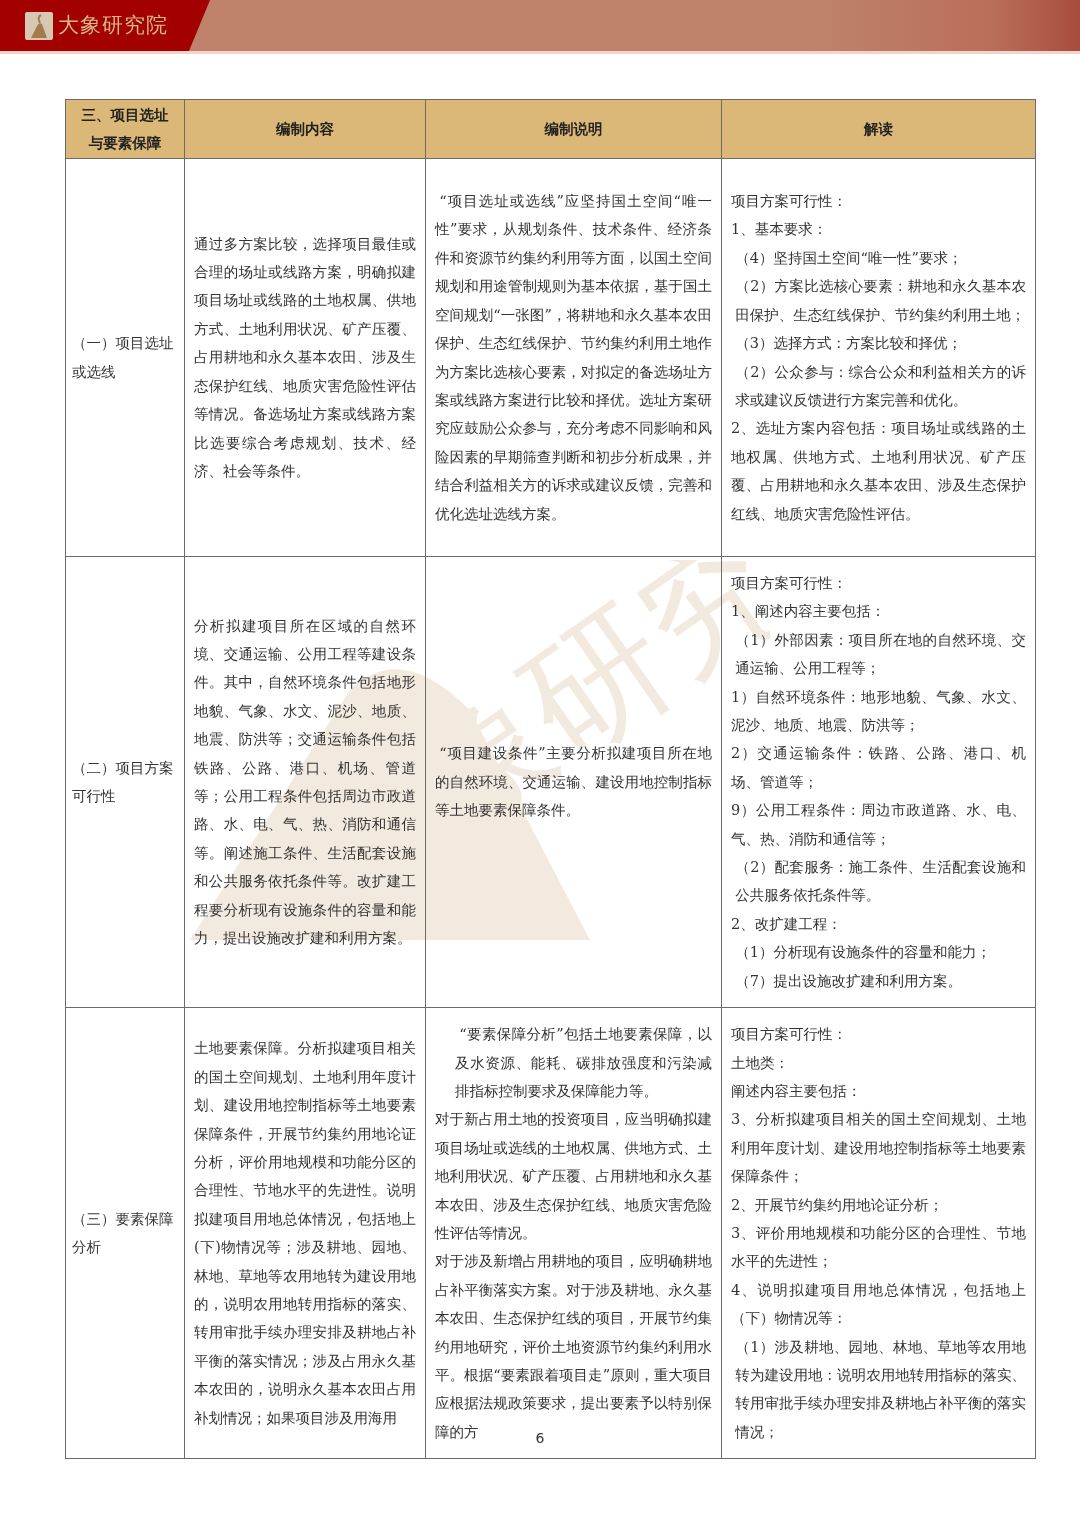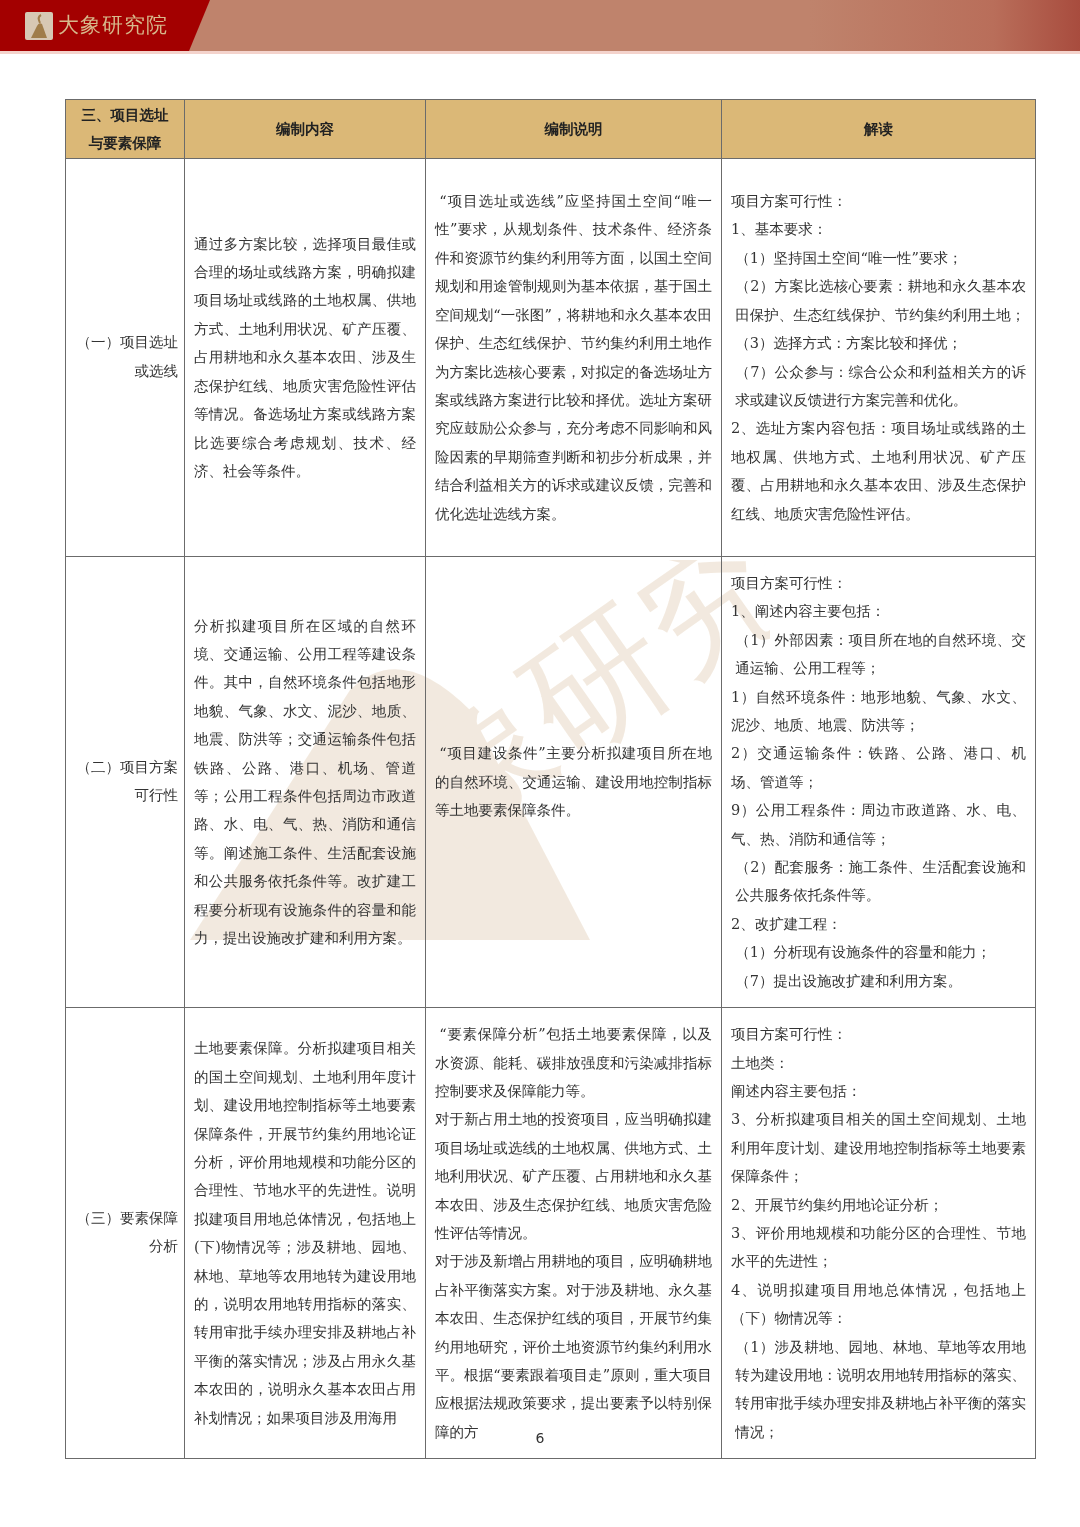--- a/index.html
+++ b/index.html
@@ -40,21 +40,21 @@
     font-size: 14.5px; line-height: 28.4px;
   }
   table.main th, table.main td {
     border: 1px solid #6b6b6b; vertical-align: middle;
   }
   table.main th {
     background: #dbb877; color: #222; font-weight: bold; font-size: 14.5px;
     height: 56px; text-align: center; line-height: 28px;
     font-family: "DejaVu Sans", sans-serif;
   }
-  td.cat { text-align: right; padding: 0 6px; font-family: Liberation Mono, monospace; }
+  td.cat { text-align: left; padding: 0 6px; }
   td.txt { padding: 12px 9px; text-align: justify; }
   td.txt p { margin: 0; }
   .indent { padding-left: 0.3em; }
   .footer {
     position: absolute; top: 1430px; left: 0; width: 1080px; text-align: center;
     font-family: "DejaVu Sans", sans-serif; font-size: 14px; color: #333;
   }
 </style>
 </head>
 <body>
@@ -91,24 +91,24 @@
     </tr>
   </thead>
   <tbody>
     <tr style="height:398px;">
       <td class="cat">（一）项目选址或选线</td>
       <td class="txt">通过多方案比较，选择项目最佳或合理的场址或线路方案，明确拟建项目场址或线路的土地权属、供地方式、土地利用状况、矿产压覆、占用耕地和永久基本农田、涉及生态保护红线、地质灾害危险性评估等情况。备选场址方案或线路方案比选要综合考虑规划、技术、经济、社会等条件。</td>
       <td class="txt" style="text-indent:0.3em;">“项目选址或选线”应坚持国土空间“唯一性”要求，从规划条件、技术条件、经济条件和资源节约集约利用等方面，以国土空间规划和用途管制规则为基本依据，基于国土空间规划“一张图”，将耕地和永久基本农田保护、生态红线保护、节约集约利用土地作为方案比选核心要素，对拟定的备选场址方案或线路方案进行比较和择优。选址方案研究应鼓励公众参与，充分考虑不同影响和风险因素的早期筛查判断和初步分析成果，并结合利益相关方的诉求或建议反馈，完善和优化选址选线方案。</td>
       <td class="txt">
         <p>项目方案可行性：</p>
         <p>1、基本要求：</p>
-        <p class="indent">（1）坚持国土空间“唯一性”要求；</p>
+        <p class="indent">（4）坚持国土空间“唯一性”要求；</p>
         <p class="indent">（2）方案比选核心要素：耕地和永久基本农田保护、生态红线保护、节约集约利用土地；</p>
         <p class="indent">（3）选择方式：方案比较和择优；</p>
-        <p class="indent">（7）公众参与：综合公众和利益相关方的诉求或建议反馈进行方案完善和优化。</p>
+        <p class="indent">（2）公众参与：综合公众和利益相关方的诉求或建议反馈进行方案完善和优化。</p>
         <p>2、选址方案内容包括：项目场址或线路的土地权属、供地方式、土地利用状况、矿产压覆、占用耕地和永久基本农田、涉及生态保护红线、地质灾害危险性评估。</p>
       </td>
     </tr>
     <tr style="height:425px;">
       <td class="cat">（二）项目方案可行性</td>
       <td class="txt">分析拟建项目所在区域的自然环境、交通运输、公用工程等建设条件。其中，自然环境条件包括地形地貌、气象、水文、泥沙、地质、地震、防洪等；交通运输条件包括铁路、公路、港口、机场、管道等；公用工程条件包括周边市政道路、水、电、气、热、消防和通信等。阐述施工条件、生活配套设施和公共服务依托条件等。改扩建工程要分析现有设施条件的容量和能力，提出设施改扩建和利用方案。</td>
       <td class="txt" style="text-indent:0.3em;">“项目建设条件”主要分析拟建项目所在地的自然环境、交通运输、建设用地控制指标等土地要素保障条件。</td>
       <td class="txt">
         <p>项目方案可行性：</p>
         <p>1、阐述内容主要包括：</p>
@@ -119,21 +119,21 @@
         <p class="indent">（2）配套服务：施工条件、生活配套设施和公共服务依托条件等。</p>
         <p>2、改扩建工程：</p>
         <p class="indent">（1）分析现有设施条件的容量和能力；</p>
         <p class="indent">（7）提出设施改扩建和利用方案。</p>
       </td>
     </tr>
     <tr style="height:425px;">
       <td class="cat">（三）要素保障分析</td>
       <td class="txt">土地要素保障。分析拟建项目相关的国土空间规划、土地利用年度计划、建设用地控制指标等土地要素保障条件，开展节约集约用地论证分析，评价用地规模和功能分区的合理性、节地水平的先进性。说明拟建项目用地总体情况，包括地上(下)物情况等；涉及耕地、园地、林地、草地等农用地转为建设用地的，说明农用地转用指标的落实、转用审批手续办理安排及耕地占补平衡的落实情况；涉及占用永久基本农田的，说明永久基本农田占用补划情况；如果项目涉及用海用</td>
       <td class="txt">
-        <p style="text-indent:0.3em;">“要素保障分析”包括土地要素保障，以及水资源、能耗、碳排放强度和污染减排指标控制要求及保障能力等。</p>
+        <p style="text-indent:0.3em;margin-left:20px;">“要素保障分析”包括土地要素保障，以及水资源、能耗、碳排放强度和污染减排指标控制要求及保障能力等。</p>
         <p>对于新占用土地的投资项目，应当明确拟建项目场址或选线的土地权属、供地方式、土地利用状况、矿产压覆、占用耕地和永久基本农田、涉及生态保护红线、地质灾害危险性评估等情况。</p>
         <p>对于涉及新增占用耕地的项目，应明确耕地占补平衡落实方案。对于涉及耕地、永久基本农田、生态保护红线的项目，开展节约集约用地研究，评价土地资源节约集约利用水平。根据“要素跟着项目走”原则，重大项目应根据法规政策要求，提出要素予以特别保障的方</p>
       </td>
       <td class="txt">
         <p>项目方案可行性：</p>
         <p>土地类：</p>
         <p>阐述内容主要包括：</p>
         <p>3、分析拟建项目相关的国土空间规划、土地利用年度计划、建设用地控制指标等土地要素保障条件；</p>
         <p>2、开展节约集约用地论证分析；</p>
         <p>3、评价用地规模和功能分区的合理性、节地水平的先进性；</p>

